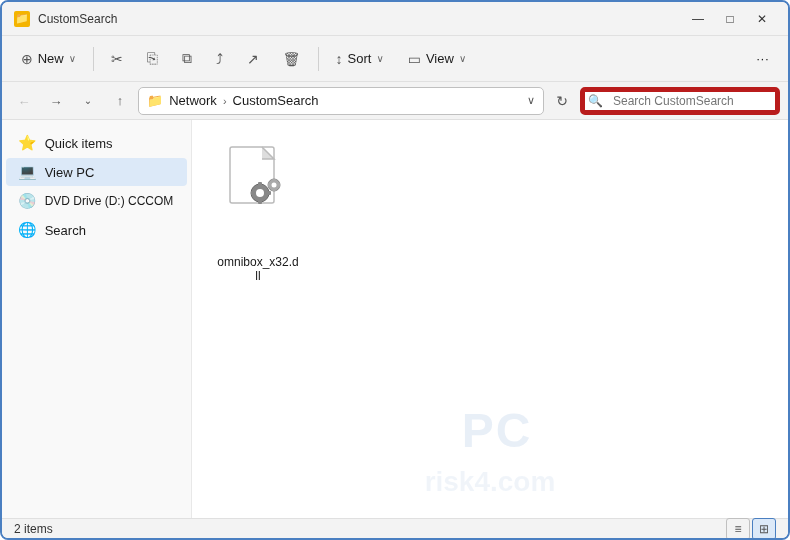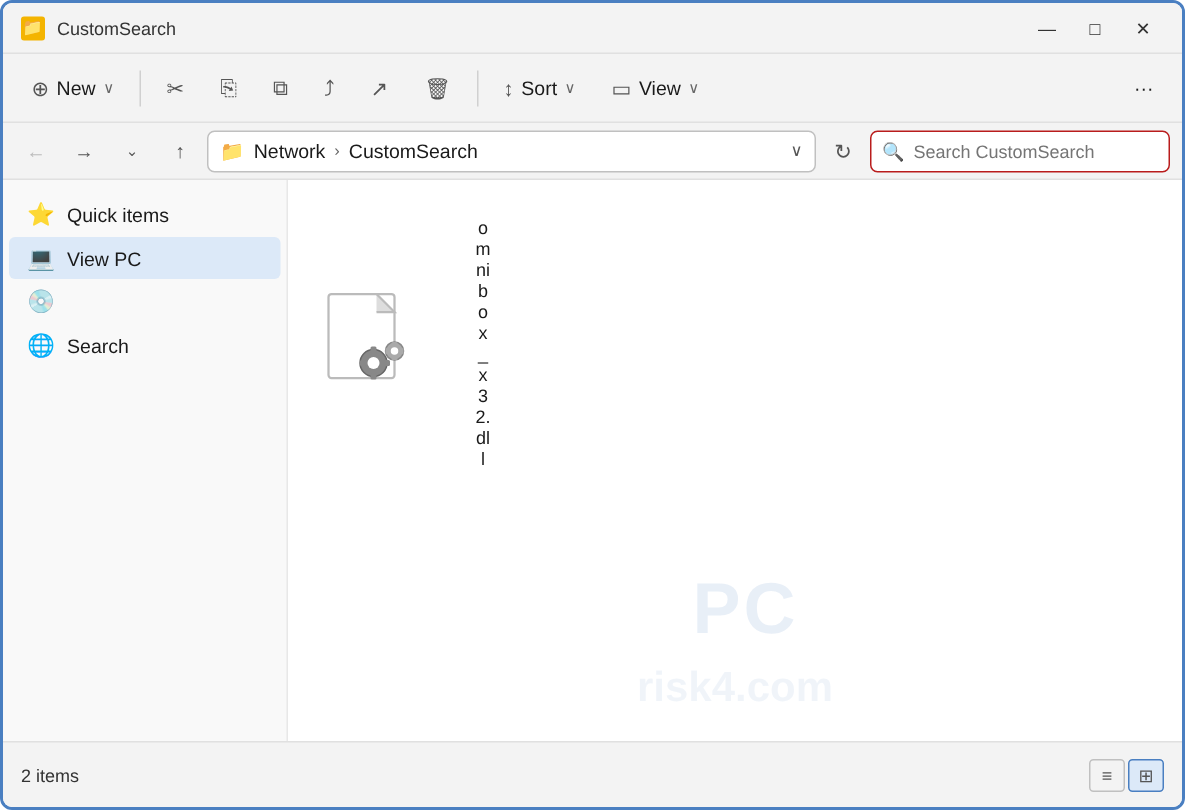--- a/index.html
+++ b/index.html
@@ -171,21 +171,21 @@
       cursor: pointer;
       display: flex;
       align-items: center;
       justify-content: center;
       font-size: 14px;
       color: #555;
     }
     .search-box {
       width: 200px;
       height: 28px;
-      border: 1px solid #b91c1c;
+      border: 5px solid #b91c1c;
       border-radius: 5px;
       padding: 0 8px 0 28px;
       font-size: 12px;
       color: #666;
       background: #fff;
       position: relative;
     }
     .search-wrapper {
       position: relative;
       display: flex;
@@ -239,21 +239,21 @@
       position: relative;
     }
     .files-grid {
       display: flex;
       flex-wrap: wrap;
       gap: 8px;
       align-content: flex-start;
     }
     .file-item {
       display: flex;
-      flex-direction: row;
+      flex-direction: column;
       align-items: center;
       width: 100px;
       padding: 8px;
       border-radius: 5px;
       cursor: pointer;
       border: 1px solid transparent;
       gap: 40px;
     }
     .file-icon-large {
       width: 64px;
@@ -294,21 +294,21 @@
       font-size: 28px;
       font-weight: bold;
       color: #4a7fc1;
       white-space: nowrap;
       pointer-events: none;
       user-select: none;
     }
 
     
     .status-bar {
-      height: 44px;
+      height: 20px;
       border-top: 1px solid #e0e0e0;
       display: flex;
       align-items: center;
       justify-content: space-between;
       padding: 0 12px;
       background: #f3f3f3;
       flex-shrink: 0;
     }
     .status-text { font-size: 12px; color: #333; }
     .view-btns { display: flex; gap: 2px; }
@@ -412,20 +412,21 @@
       <div class="sidebar-item">
         <span class="sidebar-item-icon">⭐</span>
         <span>Quick items</span>
       </div>
       <div class="sidebar-item active">
         <span class="sidebar-item-icon">💻</span>
         <span>View PC</span>
       </div>
       <div class="sidebar-item">
         <span class="sidebar-item-icon">💿</span>
+        <span style="font-size:12px;">DVD Drive (D:) CCCOM</span>
       </div>
       <div class="sidebar-item">
         <span class="sidebar-item-icon">🌐</span>
         <span>Search</span>
       </div>
     </div>
 
     <div class="file-area">
 
       <div class="watermark">PC</div>

